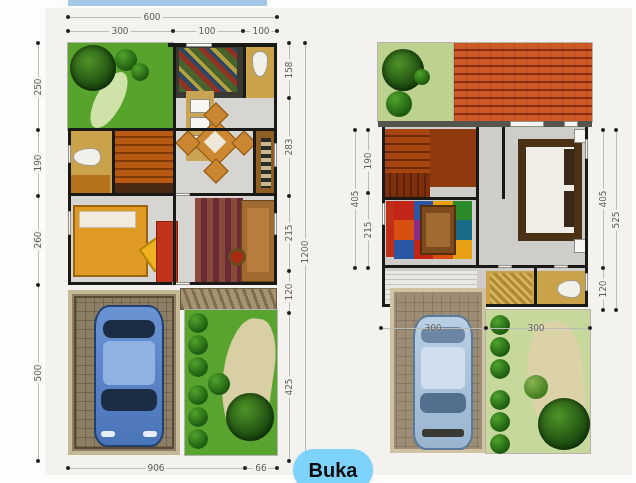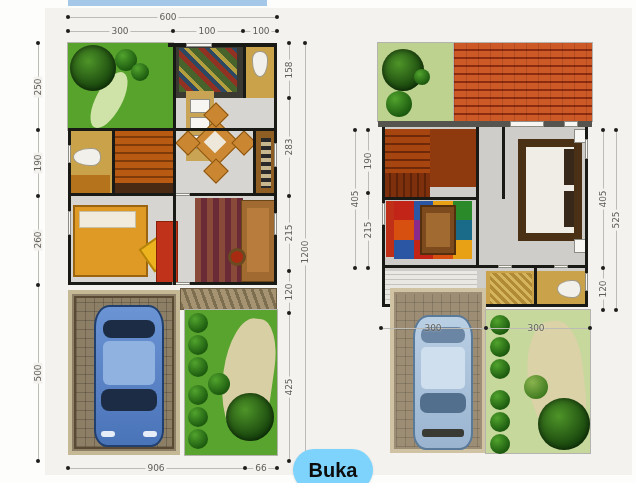--- a/index.html
+++ b/index.html
@@ -239,21 +239,21 @@
   <div class="dot" style="left:289px;top:196px;"></div>
   <div class="dot" style="left:289px;top:271px;"></div>
   <div class="dot" style="left:289px;top:313px;"></div>
   <div class="dot" style="left:289px;top:461px;"></div>
   <div class="dot" style="left:305px;top:43px;"></div>
   <div class="dot" style="left:305px;top:461px;"></div>
   <div class="dot" style="left:68px;top:468px;"></div>
   <div class="dot" style="left:245px;top:468px;"></div>
   <div class="dot" style="left:277px;top:468px;"></div>
 
-  <div class="dlab" style="left:168px;top:17px;">600</div>
+  <div class="dlab" style="left:152px;top:17px;">600</div>
   <div class="dlab" style="left:120px;top:31px;">300</div>
   <div class="dlab" style="left:207px;top:31px;">100</div>
   <div class="dlab" style="left:261px;top:31px;">100</div>
   <div class="dlab v" style="left:38px;top:87px;">250</div>
   <div class="dlab v" style="left:38px;top:163px;">190</div>
   <div class="dlab v" style="left:38px;top:240px;">260</div>
   <div class="dlab v" style="left:38px;top:373px;">500</div>
   <div class="dlab v" style="left:289px;top:70px;">158</div>
   <div class="dlab v" style="left:289px;top:147px;">283</div>
   <div class="dlab v" style="left:289px;top:233px;">215</div>

